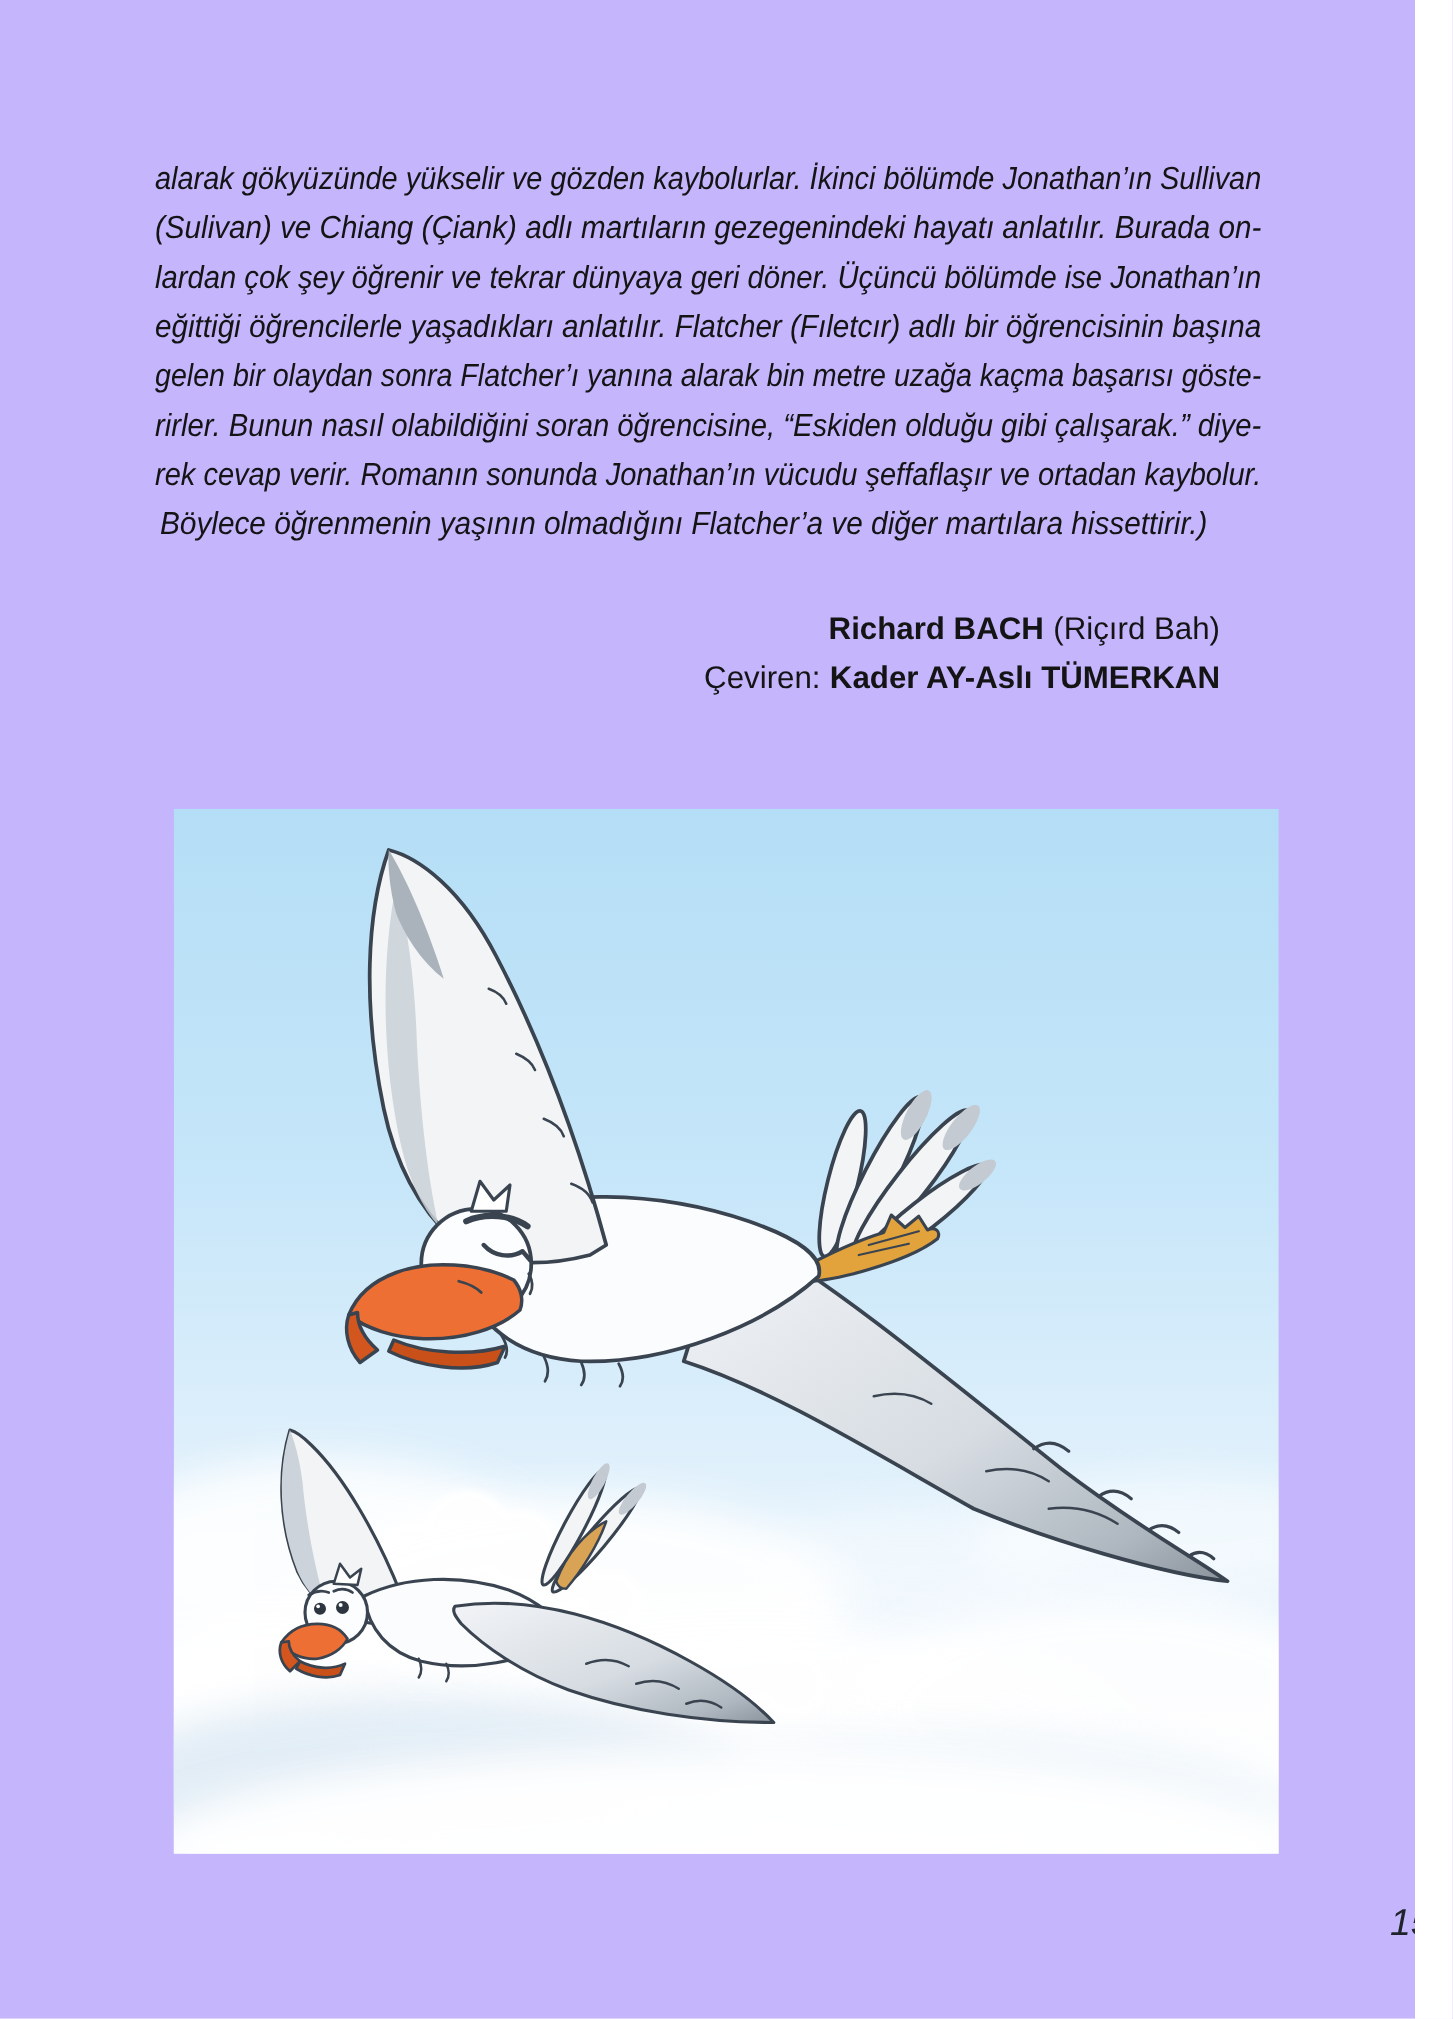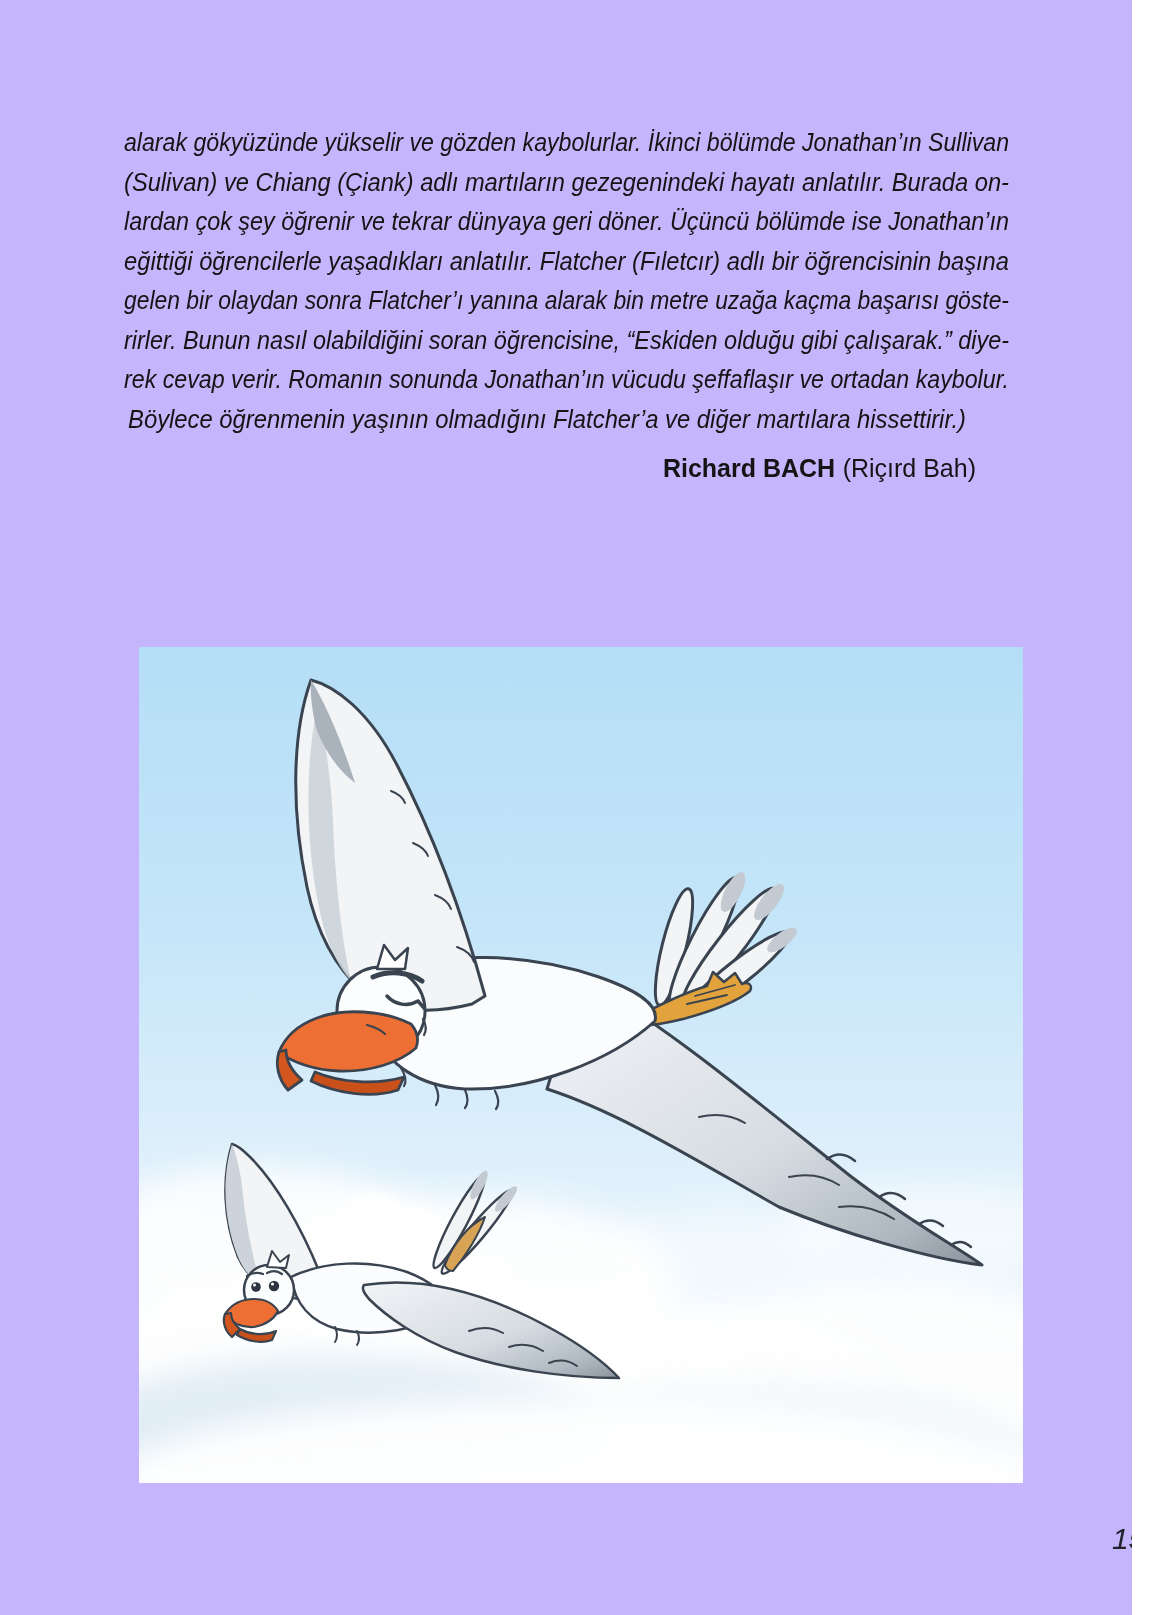--- a/index.html
+++ b/index.html
@@ -12,21 +12,21 @@
   }
   
   .article-svg{position:absolute;left:124px;top:120px;}
   .article-svg text{
     font-family:"Liberation Sans","DejaVu Sans",sans-serif;
     font-style:italic;
     font-size:25.5px;
     fill:#141414;
   }
   .attribution{
-    position:absolute;top:449px;right:156px;
+    position:absolute;top:484px;right:156px;
     text-align:right;
     font-size:25px;line-height:38.7px;
     color:#141414;white-space:nowrap;
   }
   .attribution .b{font-weight:700;}
   .attribution .sp{margin-left:0.30em;}
   .illustration{
     position:absolute;left:139px;top:647px;width:884px;height:836px;
   }
   .page-number{
@@ -45,20 +45,21 @@
     <text x="0" y="110" textLength="885" lengthAdjust="spacingAndGlyphs">lardan çok şey öğrenir ve tekrar dünyaya geri döner. Üçüncü bölümde ise Jonathan’ın</text>
     <text x="0" y="149.5" textLength="885" lengthAdjust="spacingAndGlyphs">eğittiği öğrencilerle yaşadıkları anlatılır. Flatcher (Fıletcır) adlı bir öğrencisinin başına</text>
     <text x="0" y="189" textLength="885" lengthAdjust="spacingAndGlyphs">gelen bir olaydan sonra Flatcher’ı yanına alarak bin metre uzağa kaçma başarısı göste-</text>
     <text x="0" y="228.5" textLength="885" lengthAdjust="spacingAndGlyphs">rirler. Bunun nasıl olabildiğini soran öğrencisine, “Eskiden olduğu gibi çalışarak.” diye-</text>
     <text x="0" y="268" textLength="885" lengthAdjust="spacingAndGlyphs">rek cevap verir. Romanın sonunda Jonathan’ın vücudu şeffaflaşır ve ortadan kaybolur.</text>
     <text x="4" y="307.5" textLength="838" lengthAdjust="spacingAndGlyphs">Böylece öğrenmenin yaşının olmadığını Flatcher’a ve diğer martılara hissettirir.)</text>
   </svg>
 
   <div class="attribution">
     <div><span class="b">Richard BACH</span><span class="sp">(Riçırd Bah)</span></div>
+    <div><span>Çeviren:</span><span class="b sp">Kader AY-Aslı TÜMERKAN</span></div>
   </div>
 
   <div class="illustration">
     <svg width="884" height="836" viewBox="0 0 884 836">
       <defs>
         <linearGradient id="skyGrad" x1="0" y1="0" x2="0" y2="1">
           <stop offset="0" stop-color="#b4def6"></stop>
           <stop offset="0.35" stop-color="#c6e6f9"></stop>
           <stop offset="0.6" stop-color="#ddeffb"></stop>
           <stop offset="0.8" stop-color="#eff7fd"></stop>

